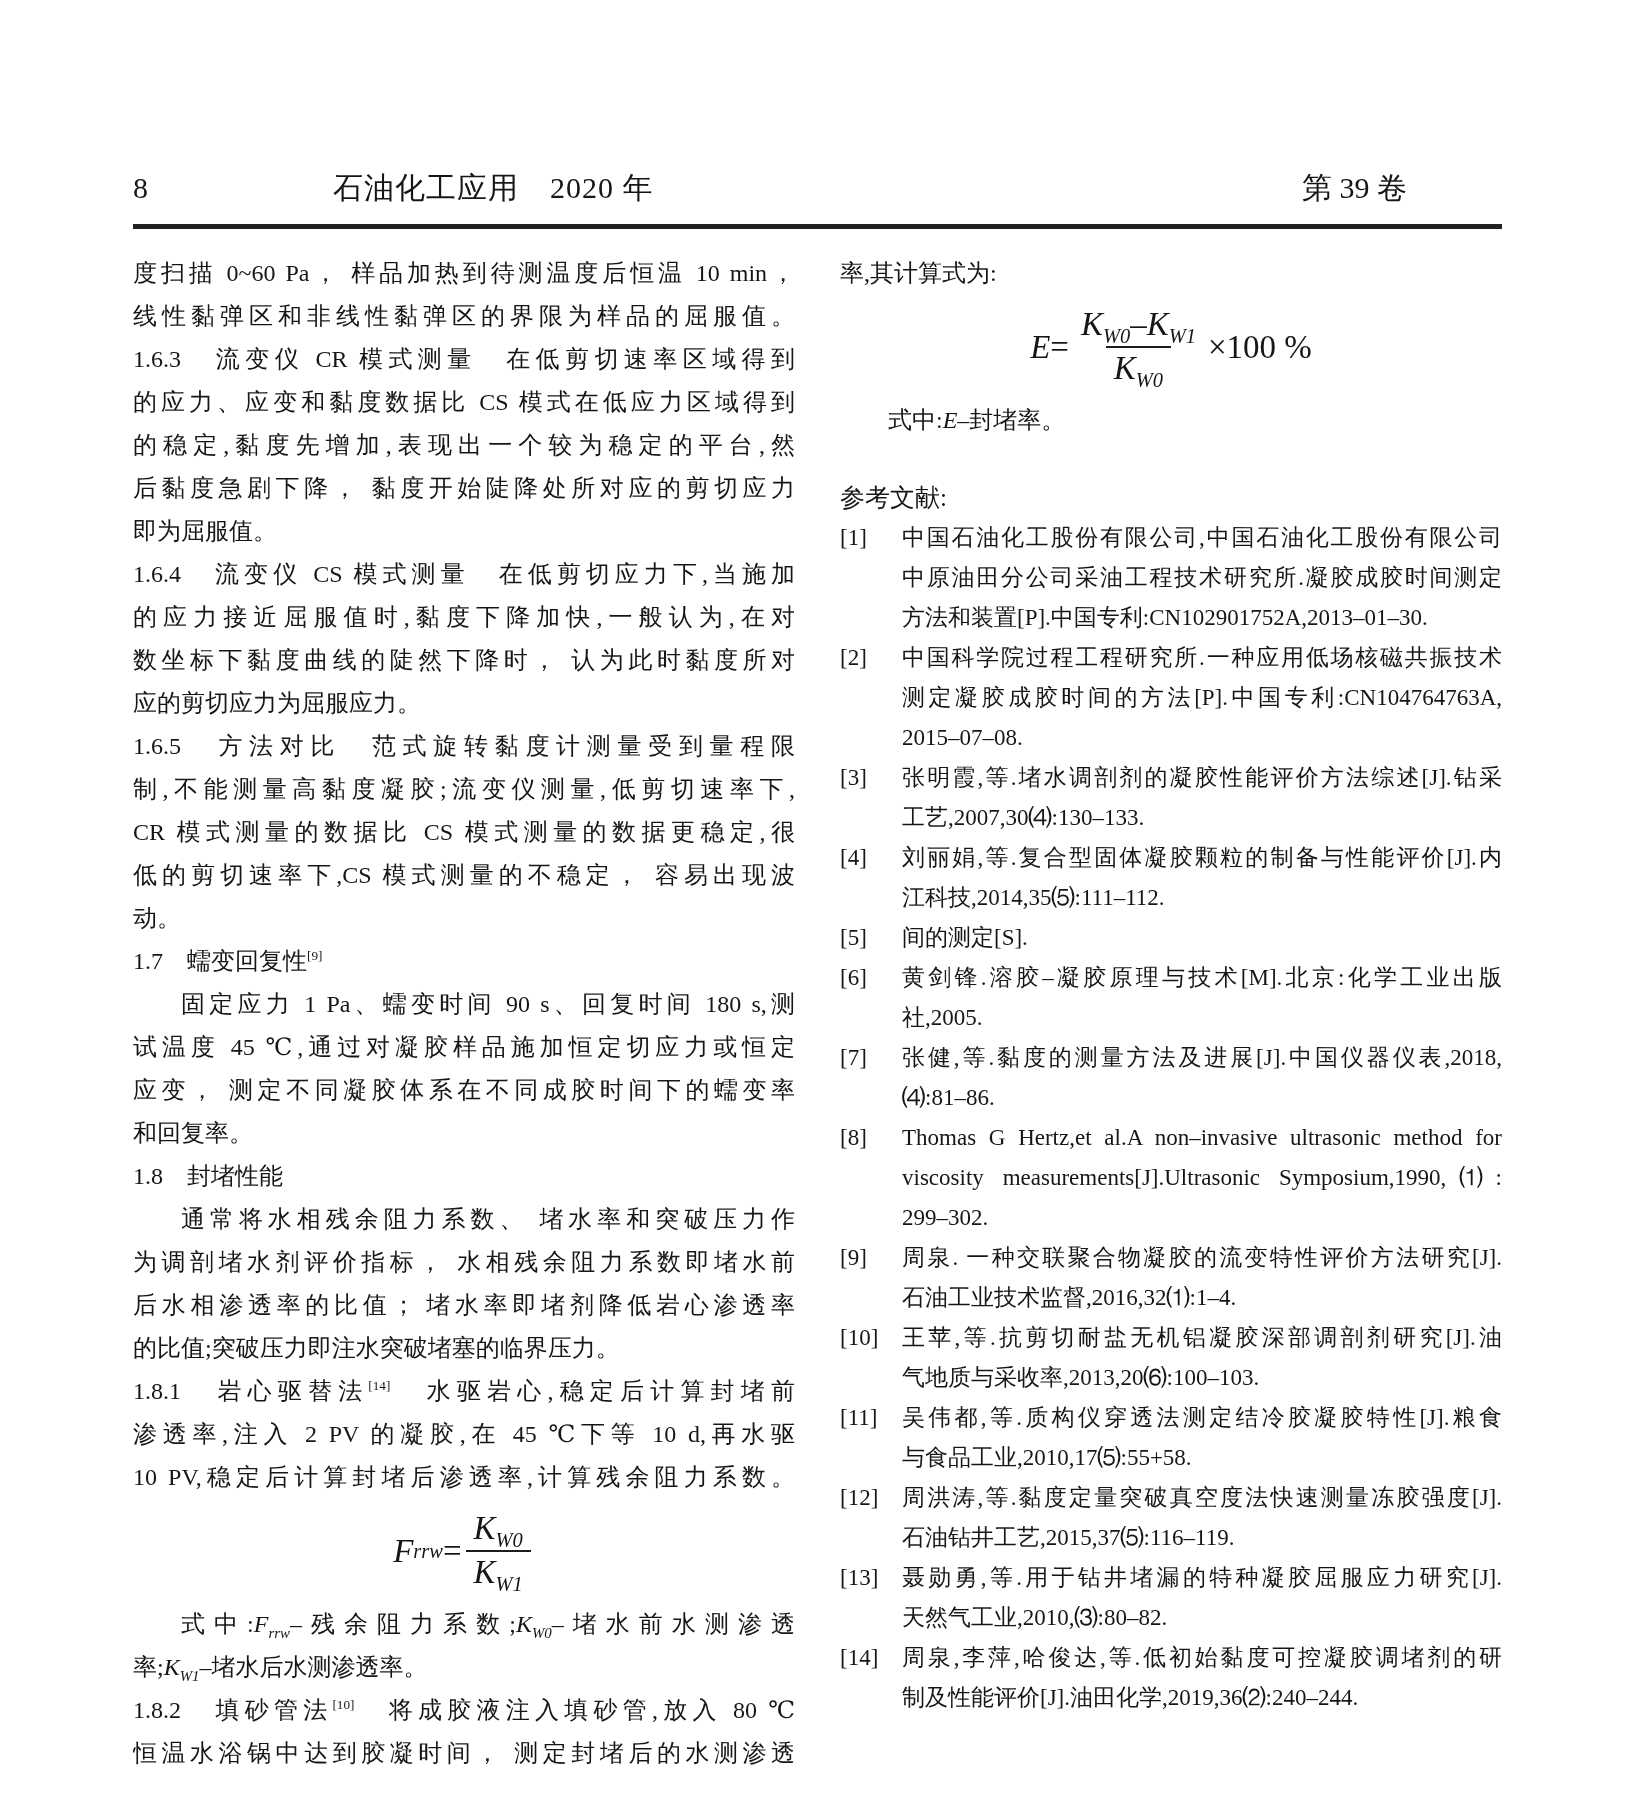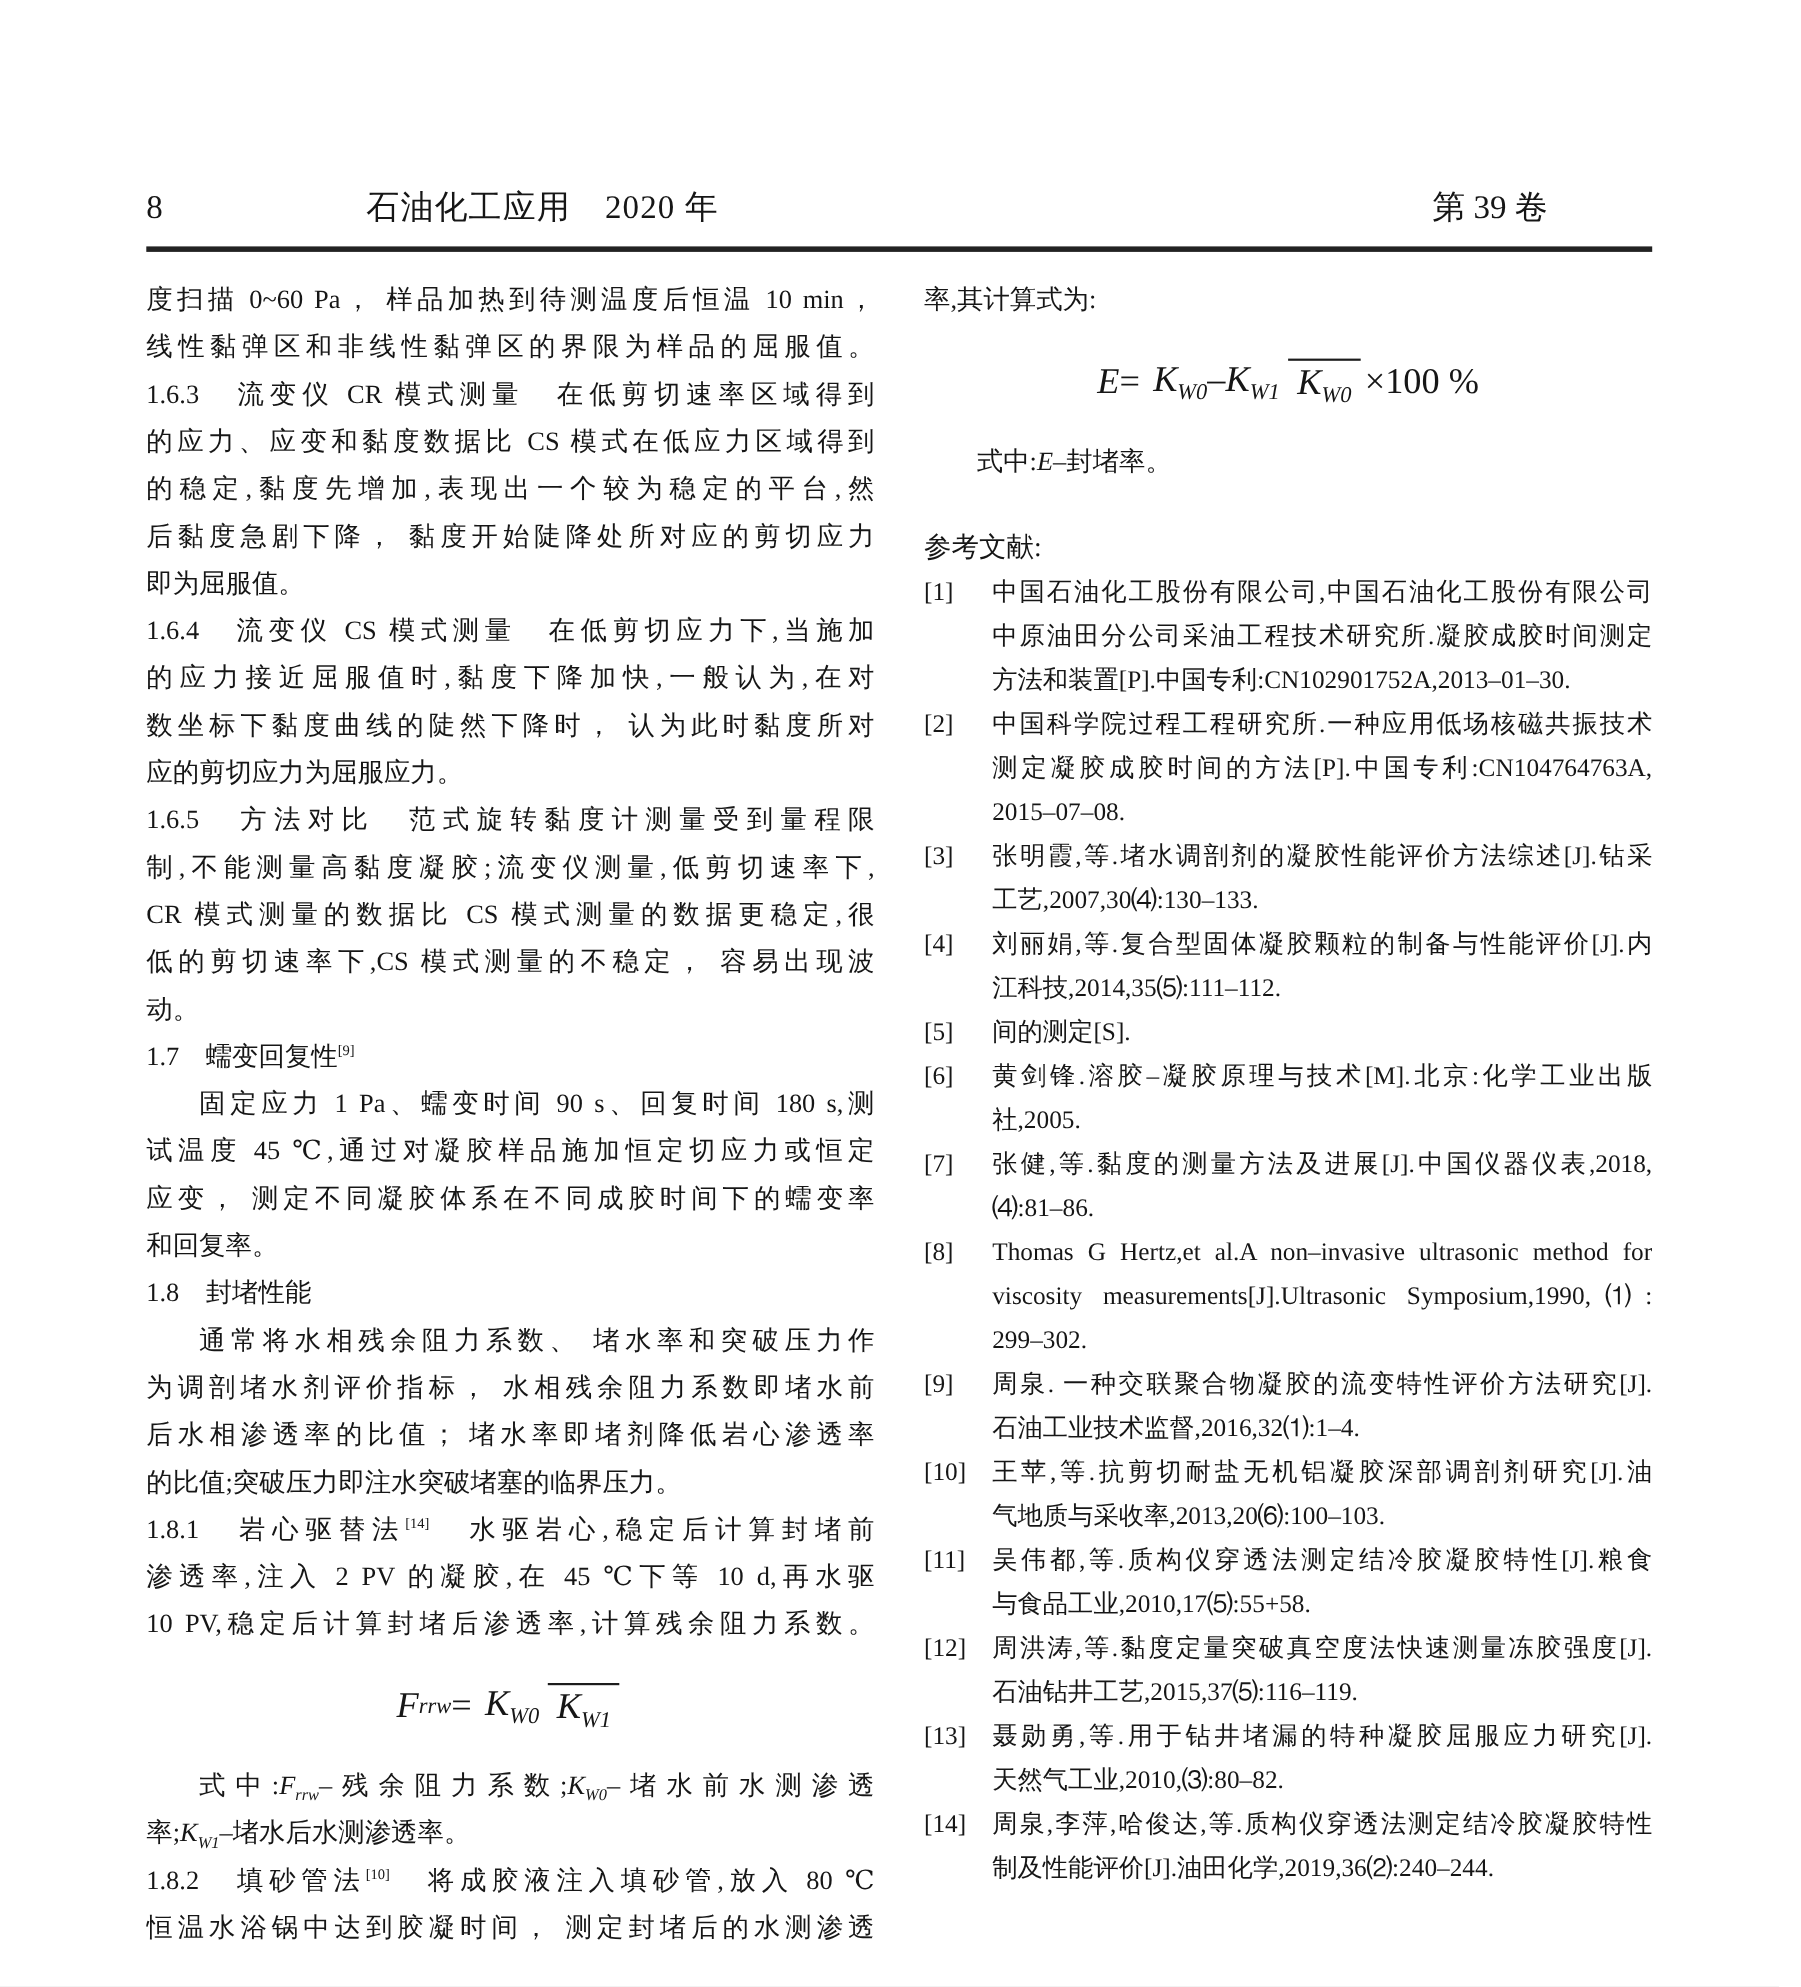--- a/index.html
+++ b/index.html
@@ -42,21 +42,21 @@
   sup.mark { font-size:0.55em; line-height:0; vertical-align:super; letter-spacing:0; }
 
   .var { font-style:italic; font-family:"Liberation Serif","DejaVu Serif",serif; }
   sub.vs { font-size:0.62em; font-style:italic; line-height:0; vertical-align:sub; }
 
   .fblock {
     height:104px;
     display:flex; align-items:center; justify-content:center;
     font-size:33px;
   }
-  .frac { display:inline-flex; flex-direction:row; align-items:center; vertical-align:middle; margin:16px 4px; }
+  .frac { display:inline-flex; flex-direction:column; align-items:center; vertical-align:middle; margin:16px 4px; }
   .frac .num { padding:0 8px 2px 8px; line-height:1.15; }
   .frac .den { border-top:2.5px solid #1c1c1c; padding:2px 8px 0 8px; line-height:1.15; }
 
   .spacer36 { height:36px; }
 
   .refs-title { font-size:25px; line-height:40px; height:40px;font-family:Liberation Serif, serif; }
   .ref { display:flex; font-size:23px; line-height:40px; }
   .ref .ref-num { width:62px; flex-shrink:0; }
   .ref .ref-body { flex:1; }
   .rln { text-align:justify; text-align-last:justify; }
@@ -261,20 +261,20 @@
         <div class="ref-num">[13]</div>
         <div class="ref-body">
           <div class="rln">聂勋勇,等.用于钻井堵漏的特种凝胶屈服应力研究[J].</div>
           <div class="rln end">天然气工业,2010,⑶:80–82.</div>
         </div>
       </div>
 
       <div class="ref">
         <div class="ref-num">[14]</div>
         <div class="ref-body">
-          <div class="rln">周泉,李萍,哈俊达,等.质构仪穿透法测定结冷胶凝胶特性</div>
+          <div class="rln">周泉,李萍,哈俊达,等.低初始黏度可控凝胶调堵剂的研</div>
           <div class="rln end">制及性能评价[J].油田化学,2019,36⑵:240–244.</div>
         </div>
       </div>
 
     </section>
   </div>
 </div>
 
 </body></html>

